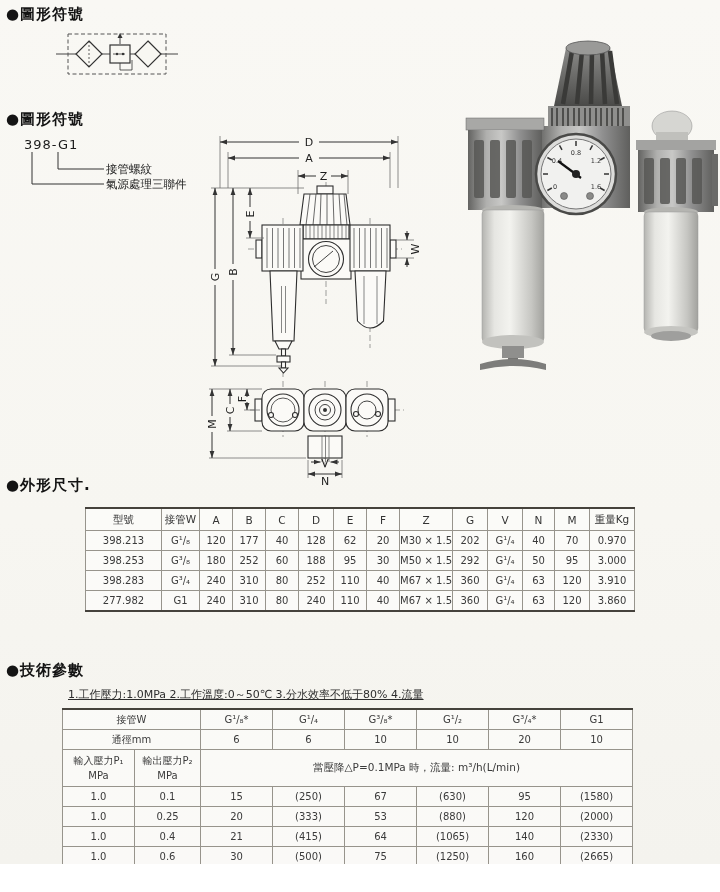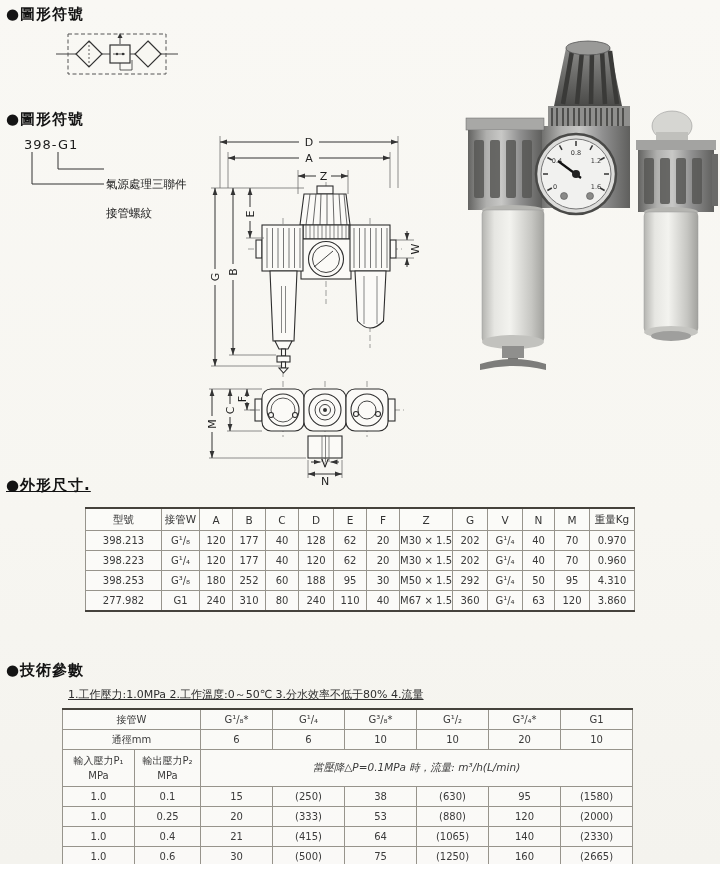--- a/index.html
+++ b/index.html
@@ -57,21 +57,21 @@
       <polygon points="92,17 105,30 92,43 79,30" fill="#f8f7f2" stroke="#333" stroke-width="1.2"></polygon>
     </g>
   </svg>
 
   <div class="heading" style="left:6px;top:110px;">●圖形符號</div>
   <div class="model-code">398-G1</div>
   <svg class="abs" style="left:24px;top:152px;" width="260" height="46" viewBox="0 0 260 46">
     <polyline points="8,0 8,32 80,32" fill="none" stroke="#333" stroke-width="1"></polyline>
     <polyline points="34,0 34,17 80,17" fill="none" stroke="#333" stroke-width="1"></polyline>
   </svg>
-  <div class="model-label" style="top:162px;margin-top:44px;">接管螺紋</div>
+  <div class="model-label" style="top:162px;">接管螺紋</div>
   <div class="model-label" style="top:177px;">氣源處理三聯件</div>
 
   <svg class="abs" style="left:200px;top:128px;" width="265" height="360" viewBox="0 0 265 360">
     <defs>
       <marker id="ar" markerWidth="8" markerHeight="6" refX="7" refY="3" orient="auto" markerUnits="userSpaceOnUse">
         <path d="M0,0.6 L7,3 L0,5.4 Z" fill="#333"></path>
       </marker>
     </defs>
 
     <g>
@@ -331,21 +331,21 @@
       <text x="116" y="127" text-anchor="middle" font-size="6.5" fill="#333">0.8</text>
       <text x="136" y="135" text-anchor="middle" font-size="6.5" fill="#333">1.2</text>
       <text x="136" y="161" text-anchor="middle" font-size="6.5" fill="#333">1.6</text>
       <line x1="121" y1="150" x2="98" y2="133" stroke="#111" stroke-width="2.2"></line>
       <circle cx="116" cy="146" r="4" fill="#222"></circle>
       <circle cx="104" cy="168" r="3.5" fill="#8a8a88" stroke="#555" stroke-width="0.6"></circle>
       <circle cx="130" cy="168" r="3.5" fill="#8a8a88" stroke="#555" stroke-width="0.6"></circle>
     </g>
   </svg>
 
-  <div class="heading" style="left:6px;top:476px;text-decoration:underline;">●外形尺寸.</div>
+  <div class="heading" style="left:6px;top:476px;">●外形尺寸.</div>
 
   <table class="dim-table">
     <colgroup>
       <col style="width:76px">
         <col style="width:38px">
         <col style="width:33px">
         <col style="width:33px">
       <col style="width:33px">
         <col style="width:35px">
         <col style="width:33px">
@@ -386,50 +386,50 @@
           <td>62</td>
           <td>20</td>
           <td>M30 × 1.5</td>
           <td>202</td>
           <td>G¹/₄</td>
           <td>40</td>
           <td>70</td>
           <td>0.970</td>
         </tr>
         <tr>
-          <td>398.223</td>
-          <td>G¹/₄</td>
-          <td>120</td>
-          <td>177</td>
-          <td>40</td>
-          <td>120</td>
-          <td>62</td>
-          <td>20</td>
-          <td>M30 × 1.5</td>
-          <td>202</td>
-          <td>G¹/₄</td>
-          <td>40</td>
-          <td>70</td>
-          <td>0.960</td>
-        </tr>
-        <tr>
           <td>398.253</td>
           <td>G³/₈</td>
           <td>180</td>
           <td>252</td>
           <td>60</td>
           <td>188</td>
           <td>95</td>
           <td>30</td>
           <td>M50 × 1.5</td>
           <td>292</td>
           <td>G¹/₄</td>
           <td>50</td>
           <td>95</td>
-          <td>4.310</td>
+          <td>3.000</td>
+        </tr>
+        <tr>
+          <td>398.283</td>
+          <td>G³/₄</td>
+          <td>240</td>
+          <td>310</td>
+          <td>80</td>
+          <td>252</td>
+          <td>110</td>
+          <td>40</td>
+          <td>M67 × 1.5</td>
+          <td>360</td>
+          <td>G¹/₄</td>
+          <td>63</td>
+          <td>120</td>
+          <td>3.910</td>
         </tr>
         <tr>
           <td>277.982</td>
           <td>G1</td>
           <td>240</td>
           <td>310</td>
           <td>80</td>
           <td>240</td>
           <td>110</td>
           <td>40</td>
@@ -478,30 +478,30 @@
       </tr>
       <tr>
         <td class="tall two-line">
           <div>輸入壓力P₁</div>
           <div>MPa</div>
         </td>
         <td class="tall two-line">
           <div>輸出壓力P₂</div>
           <div>MPa</div>
         </td>
-        <td class="tall" colspan="6" style="font-size:10.5px;font-style:italic;">當壓降△P=0.1MPa 時，流量: m³/h(L/min)</td>
+        <td class="tall" colspan="6" style="font-size:10.5px;">當壓降△P=0.1MPa 時，流量: m³/h(L/min)</td>
       </tr>
     </tbody>
     <tbody>
         <tr>
           <td>1.0</td>
           <td>0.1</td>
           <td>15</td>
           <td>(250)</td>
-          <td>38</td>
+          <td>67</td>
           <td>(630)</td>
           <td>95</td>
           <td>(1580)</td>
         </tr>
         <tr>
           <td>1.0</td>
           <td>0.25</td>
           <td>20</td>
           <td>(333)</td>
           <td>53</td>

